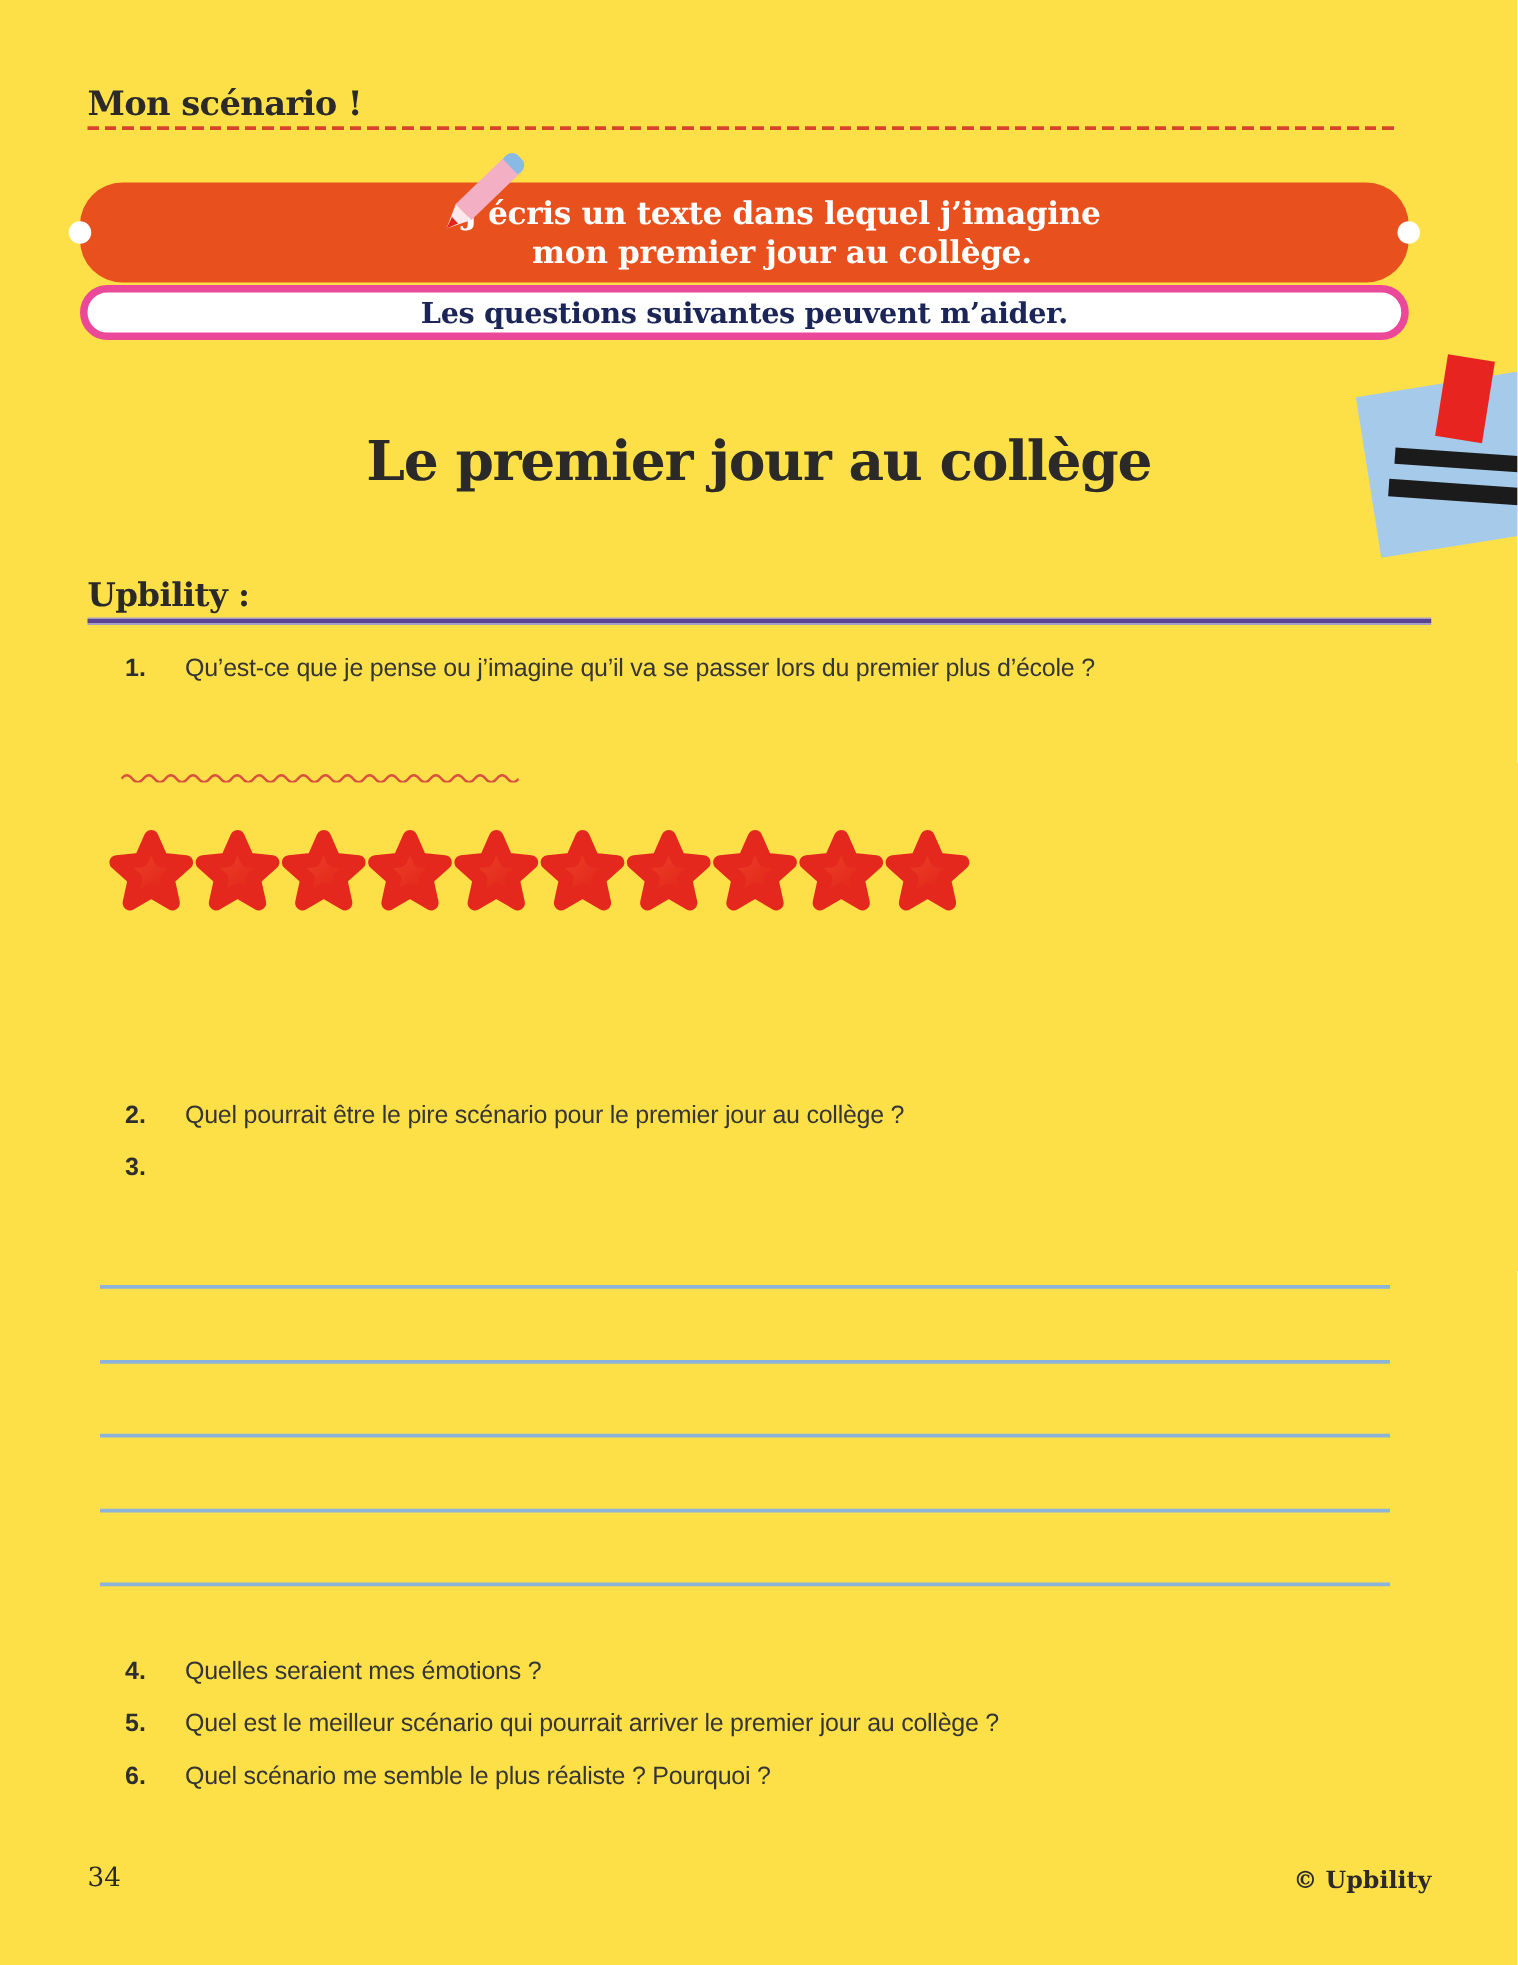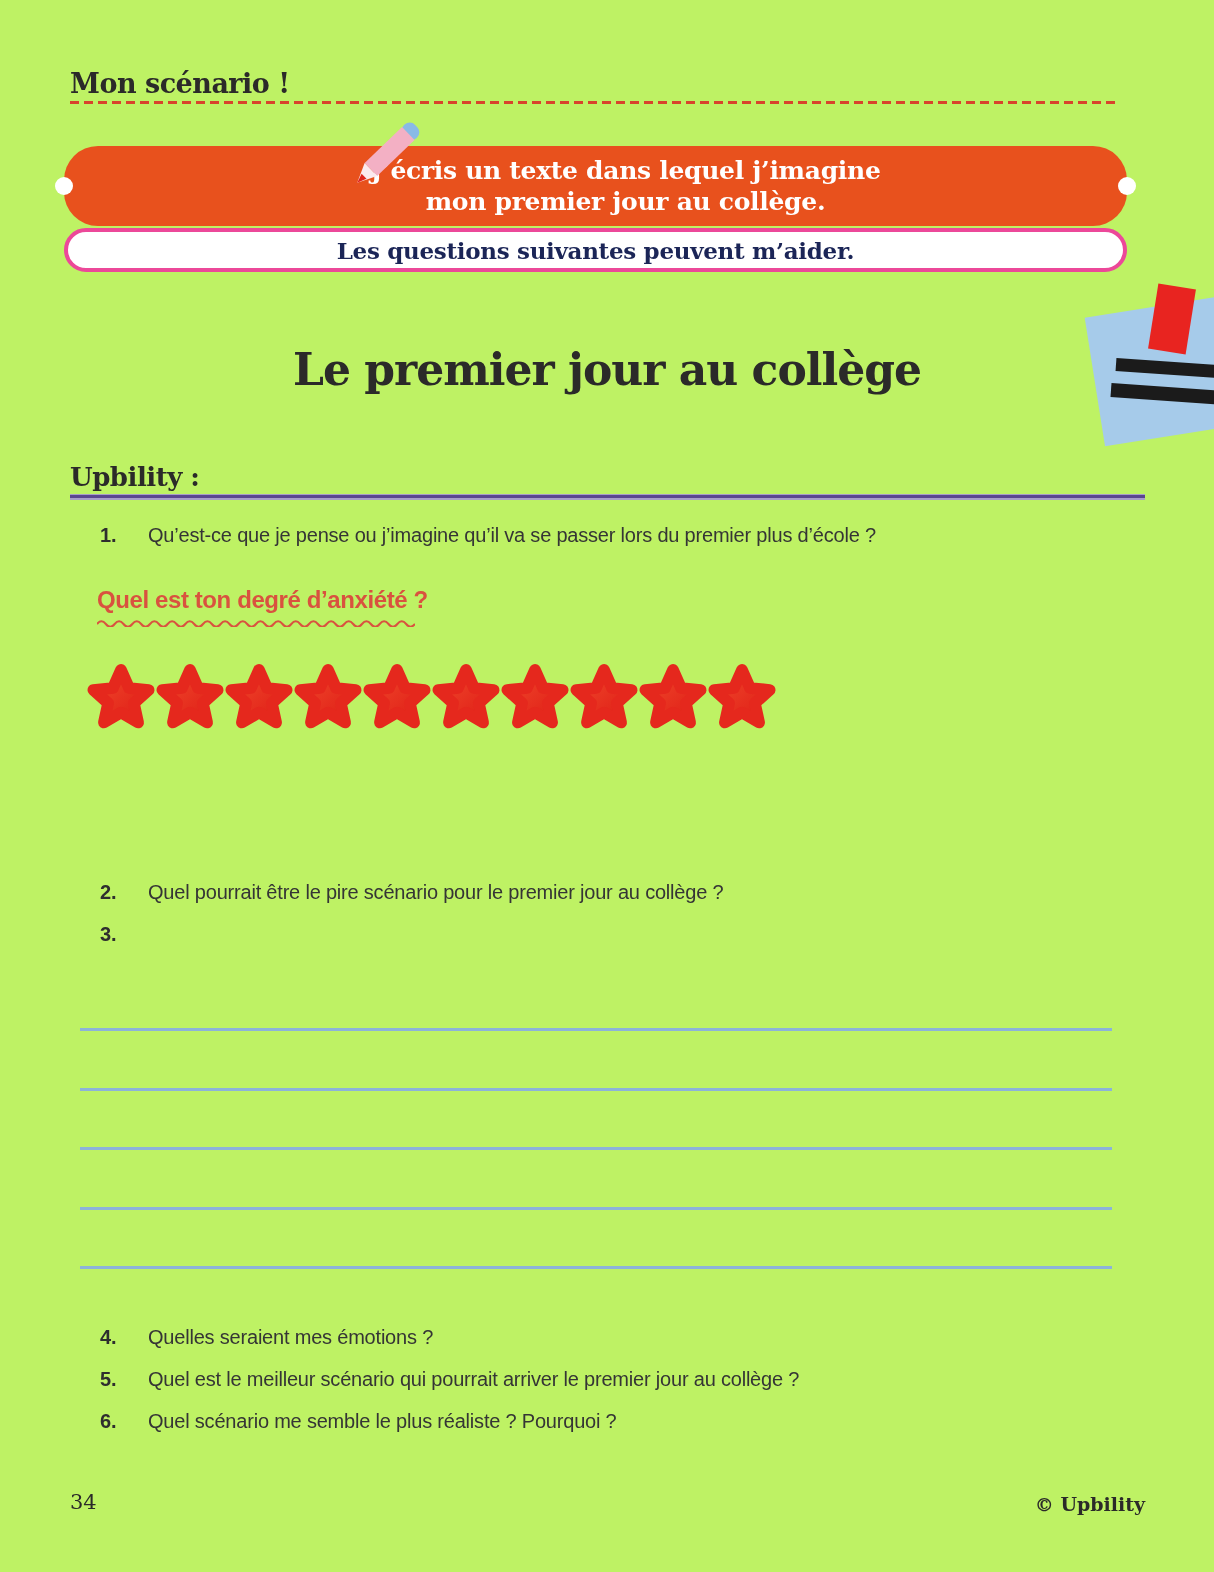--- a/index.html
+++ b/index.html
@@ -1,19 +1,19 @@
 <!DOCTYPE html>
 <html><head>
 <meta charset="utf-8">
 <style>
   html,body{margin:0;padding:0;background:#ffffff;}
   #page{
     position:relative;
     width:1214px;height:1572px;
-    background:#bef264;
+    background:#fde047;
     overflow:hidden;
     font-family:"Liberation Sans", sans-serif;
   }
   .slab{font-family:"DejaVu Serif", serif;font-weight:bold;}
 
   
   .section-label{
     position:absolute;left:70px;top:68px;
     font-size:27px;color:#2b2a29;letter-spacing:-0.5px;
   }
@@ -39,21 +39,21 @@
 
   
   .pencil{
     position:absolute;left:375px;top:113px;width:22px;height:84px;
     transform:rotate(46deg);z-index:4;
   }
 
   
   .helper-pill{
     position:absolute;left:64px;top:228px;width:1063px;height:44px;
-    background:#ffffff;border:4px solid #ec4899;border-radius:26px;
+    background:#ffffff;border:6px solid #ec4899;border-radius:26px;
     display:flex;justify-content:center;align-items:center;box-sizing:border-box;
   }
   .helper-text{color:#1b2557;font-size:23px;letter-spacing:-0.3px;}
 
   
   .note{
     position:absolute;left:1094px;top:306px;width:140px;height:130px;
     background:#a6cbea;transform:rotate(-9deg);z-index:1;
   }
   .note-bar{position:absolute;background:#1b1b1b;z-index:2;transform-origin:left center;}
@@ -148,21 +148,20 @@
   <h1 class="title slab">Le premier jour au collège</h1>
 
   <div class="q-heading slab">Upbility :</div>
   <div class="purple-rule"></div>
 
   <div class="q q1">
     <span class="q-num">1.</span>
     <span class="q-text">Qu’est-ce que je pense ou j’imagine qu’il va se passer lors du premier plus d’école ?</span>
   </div>
 
-  <div class="anx-heading">Quel est ton degré d’anxiété ?</div>
   <div class="anx-wave">
     <svg width="318" height="10" viewBox="0 0 324 10" preserveAspectRatio="none">
       <path d="M0 7 Q4.5 1.5 9 7 T18 7 T27 7 T36 7 T45 7 T54 7 T63 7 T72 7 T81 7 T90 7 T99 7 T108 7 T117 7 T126 7 T135 7 T144 7 T153 7 T162 7 T171 7 T180 7 T189 7 T198 7 T207 7 T216 7 T225 7 T234 7 T243 7 T252 7 T261 7 T270 7 T279 7 T288 7 T297 7 T306 7 T315 7 T324 7" fill="none" stroke="#d9523f" stroke-width="2"></path>
     </svg>
   </div>
 
   <div class="star-row">
       <svg class="star" width="66" height="70" viewBox="0 0 68 72">
         <defs>
           <linearGradient id="sg" x1="0" y1="0" x2="1" y2="1">

